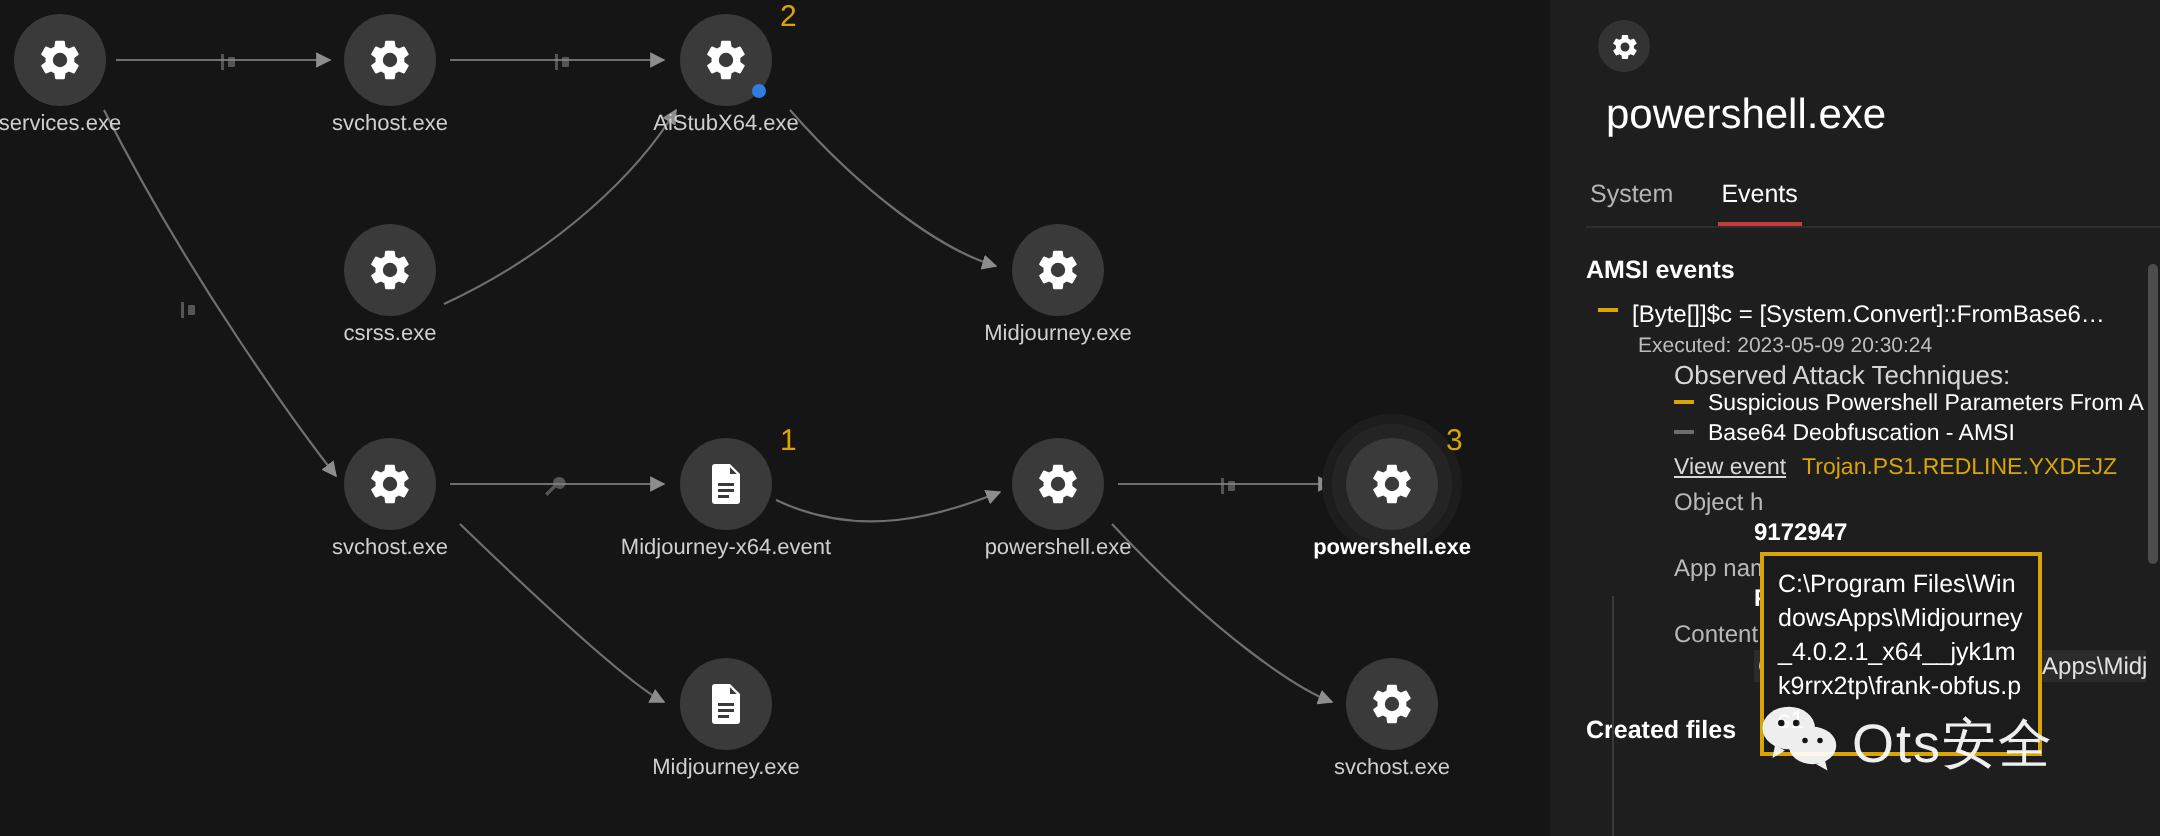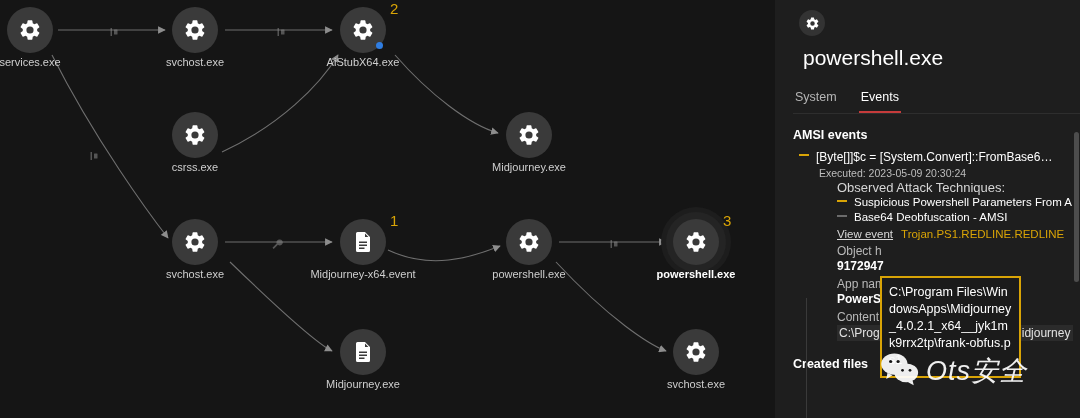--- a/index.html
+++ b/index.html
@@ -111,21 +111,21 @@
   .meta { font-size: 10.5px; color: #bdbdbd; margin-top: 3px; }
   .oat-head { font-size: 13px; color: #d6d6d6; margin: 1px 0 1px 18px; }
   .oat-item { display: flex; align-items: flex-start; gap: 7px; margin-left: 18px; margin-top: 1px; }
   .oat-text { font-size: 11.5px; color: #ffffff; white-space: nowrap; }
   .viewline { display: flex; gap: 8px; align-items: baseline; margin-left: 18px; margin-top: 3px; }
   .view-link { font-size: 11.5px; color: #d8d8d8; text-decoration: underline; cursor: pointer; }
   .threat { font-size: 11.5px; color: #d9a406; white-space: nowrap; }
 
   .kv { margin-left: 18px; }
   .kv-key { font-size: 12px; color: #b9b9b9; margin-top: 4px; }
-  .kv-val { font-size: 12px; color: #ffffff; font-weight: bold; margin-top: 1px; }
+  .kv-val { font-size: 12px; color: #ffffff; font-weight: bold; margin-top: 1px; margin-left: 40px; }
   .kv-val.plain { font-weight: normal; color: #e2e2e2; background: #2b2b2b; display: inline-block; padding: 1px 2px; }
   .left-rule { position: absolute; left: 31px; top: 170px; width: 1px; height: 210px; background: #3a3a3a; }
 
   #tooltip {
     position: absolute;
     left: 880px; top: 276px;
     width: 141px;
     border: 2px solid #d9a406;
     background: #1b1b1b;
     color: #ffffff;
@@ -133,21 +133,20 @@
     line-height: 17px;
     padding: 6px 7px 7px 7px;
     word-break: break-all;
     z-index: 20;
   }
 
   #watermark {
     position: absolute; left: 880px; top: 352px;
     z-index: 30; display: flex; align-items: center; gap: 6px;
     opacity: 0.93;
-    font-style: italic;
   }
   #wm-text { font-size: 27px; color: #ffffff; font-weight: normal; letter-spacing: 1px; }
   #wm-icon svg { width: 40px; height: 34px; fill: #ffffff; }
 
   #scrollbar {
     position: absolute; right: 0; top: 132px;
     width: 7px; height: 286px; background: #1e1e1e;
   }
   #scrollthumb {
     position: absolute; right: 1px; top: 0;
@@ -332,21 +331,21 @@
           <span class="expander open"></span>
           <span class="oat-text">Suspicious Powershell Parameters From A</span>
         </div>
         <div class="oat-item">
           <span class="expander closed"></span>
           <span class="oat-text">Base64 Deobfuscation - AMSI</span>
         </div>
 
         <div class="viewline">
           <span class="view-link">View event</span>
-          <span class="threat">Trojan.PS1.REDLINE.REDLINE</span>
+          <span class="threat">Trojan.PS1.REDLINE.YXDEJZ</span>
         </div>
 
         <div class="kv">
           <div class="kv-key">Object h</div>
           <div class="kv-val">9172947</div>
           <div class="kv-key">App nam</div>
           <div class="kv-val">PowerSh</div>
           <div class="kv-key">Content </div>
           <div class="kv-val plain" style="white-space:nowrap;overflow:hidden;width:268px;">C:\Program Files\WindowsApps\Midjourney</div>
         </div>

